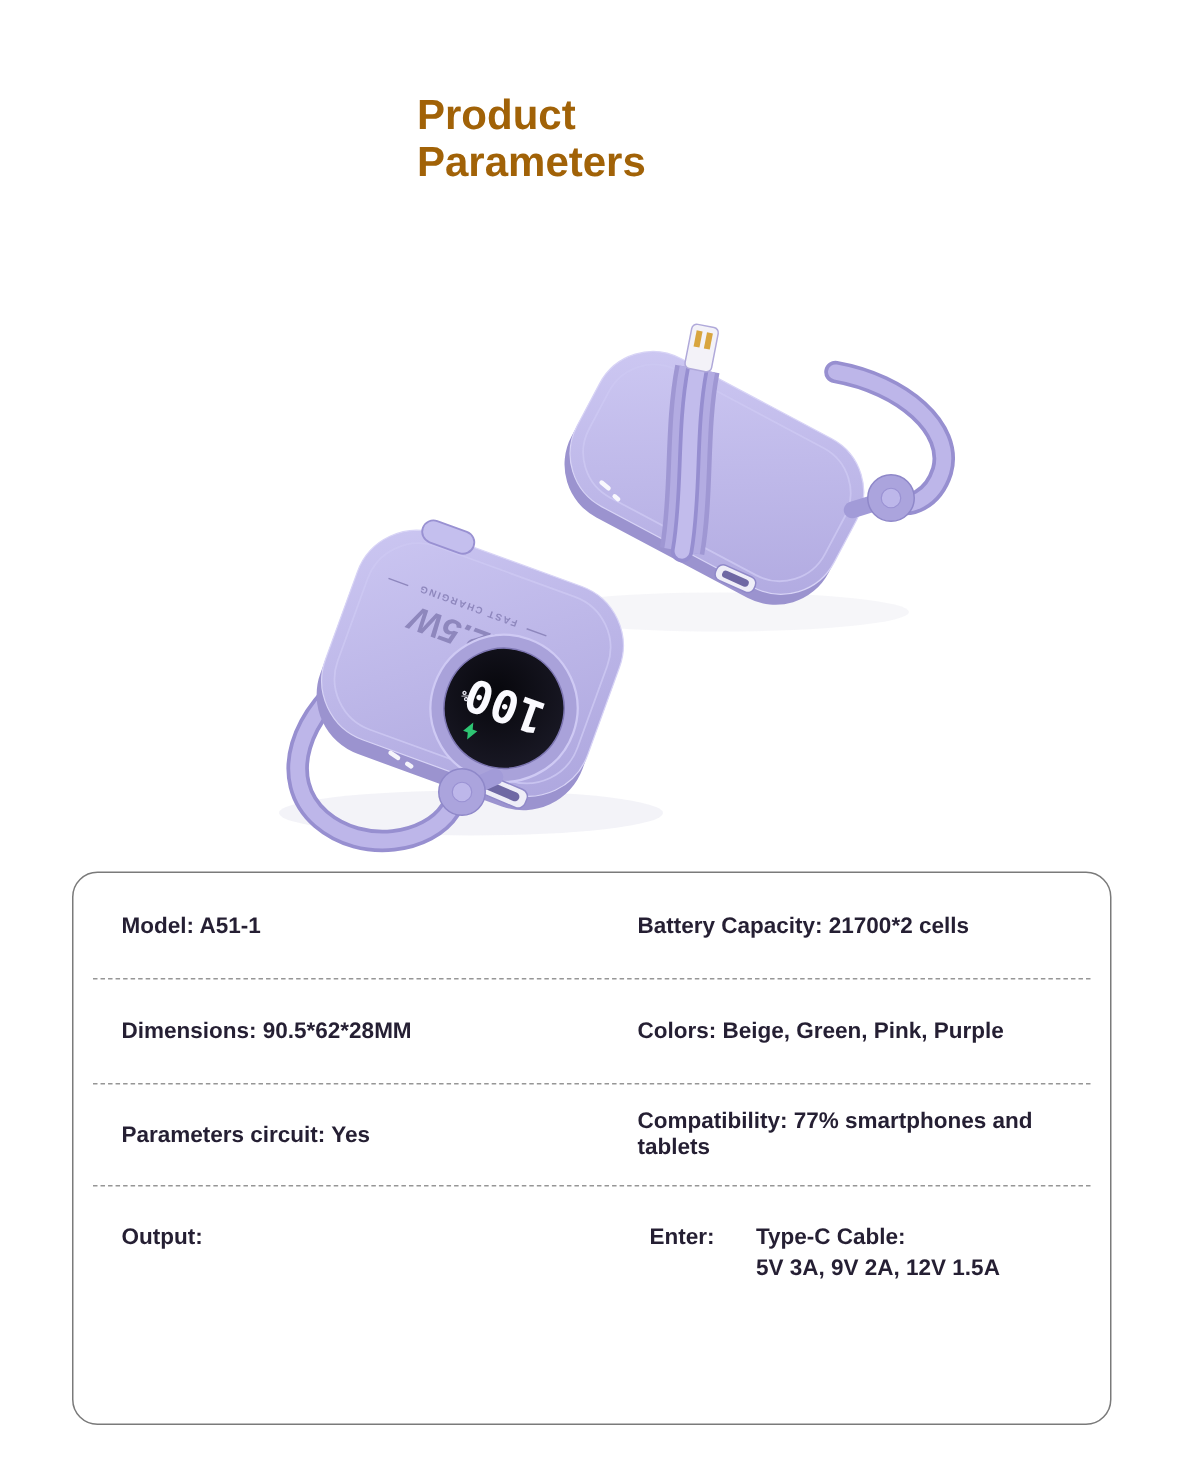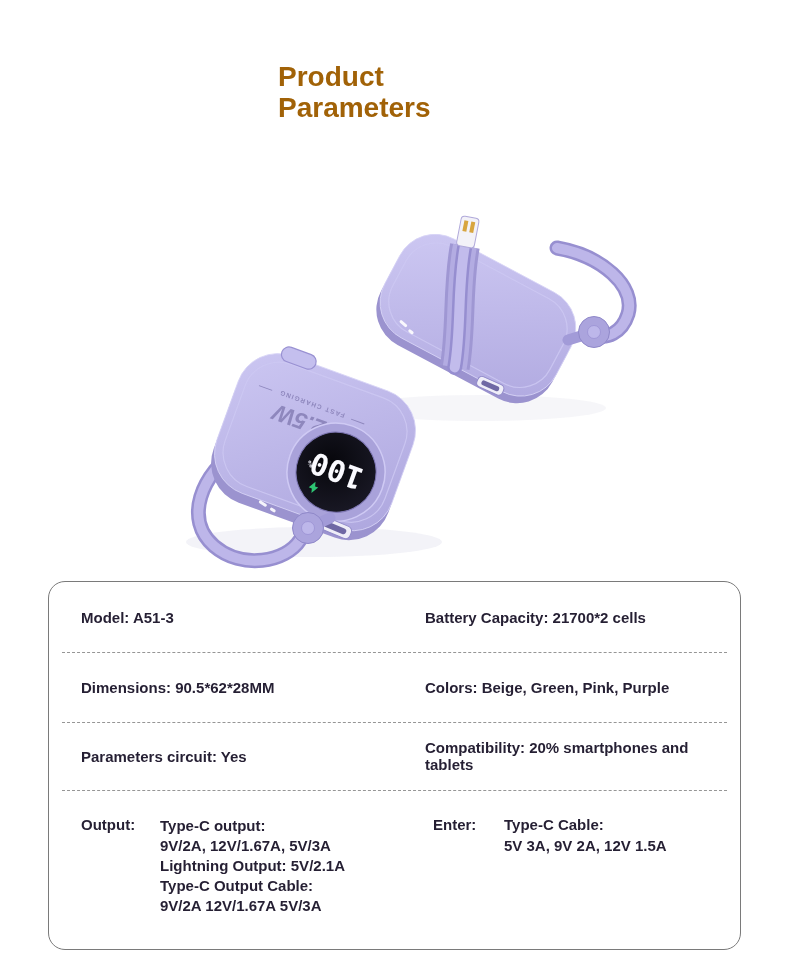--- a/index.html
+++ b/index.html
@@ -162,46 +162,39 @@
         <path d="M 238,338 L 260,328" stroke="#a29bd8" stroke-width="11" stroke-linecap="round"></path>
         <circle cx="238" cy="338" r="15.5" fill="#aba4dd" stroke="#8f88c9" stroke-width="1"></circle>
         <circle cx="238" cy="338" r="6.5" fill="#bdb7ea" stroke="#9a92d3" stroke-width="0.8"></circle>
       </g>
     </svg>
   </div>
 
   <div class="spec-table">
 
     <div class="row row-1">
-      <div class="cell-left">Model: A51-3</div>
+      <div class="cell-left">Model: A51-1</div>
       <div class="cell-right">Battery Capacity: 21700*2 cells</div>
     </div>
     <div class="sep sep1"></div>
 
     <div class="row row-2">
       <div class="cell-left">Dimensions: 90.5*62*28MM</div>
       <div class="cell-right">Colors: Beige, Green, Pink, Purple</div>
     </div>
     <div class="sep sep2"></div>
 
     <div class="row row-3">
       <div class="cell-left">Parameters circuit: Yes</div>
-      <div class="cell-right">Compatibility: 20% smartphones and tablets</div>
+      <div class="cell-right">Compatibility: 77% smartphones and tablets</div>
     </div>
     <div class="sep sep3"></div>
 
     <div class="row-4">
       <div class="out-label">Output:</div>
-      <div class="out-lines">
-        <div>Type-C output:</div>
-        <div>9V/2A, 12V/1.67A, 5V/3A</div>
-        <div>Lightning Output: 5V/2.1A</div>
-        <div>Type-C Output Cable:</div>
-        <div>9V/2A 12V/1.67A 5V/3A</div>
-      </div>
       <div class="in-label">Enter:</div>
       <div class="in-lines">
         <div>Type-C Cable:</div>
         <div>5V 3A, 9V 2A, 12V 1.5A</div>
       </div>
     </div>
 
   </div>
 </div>
 

